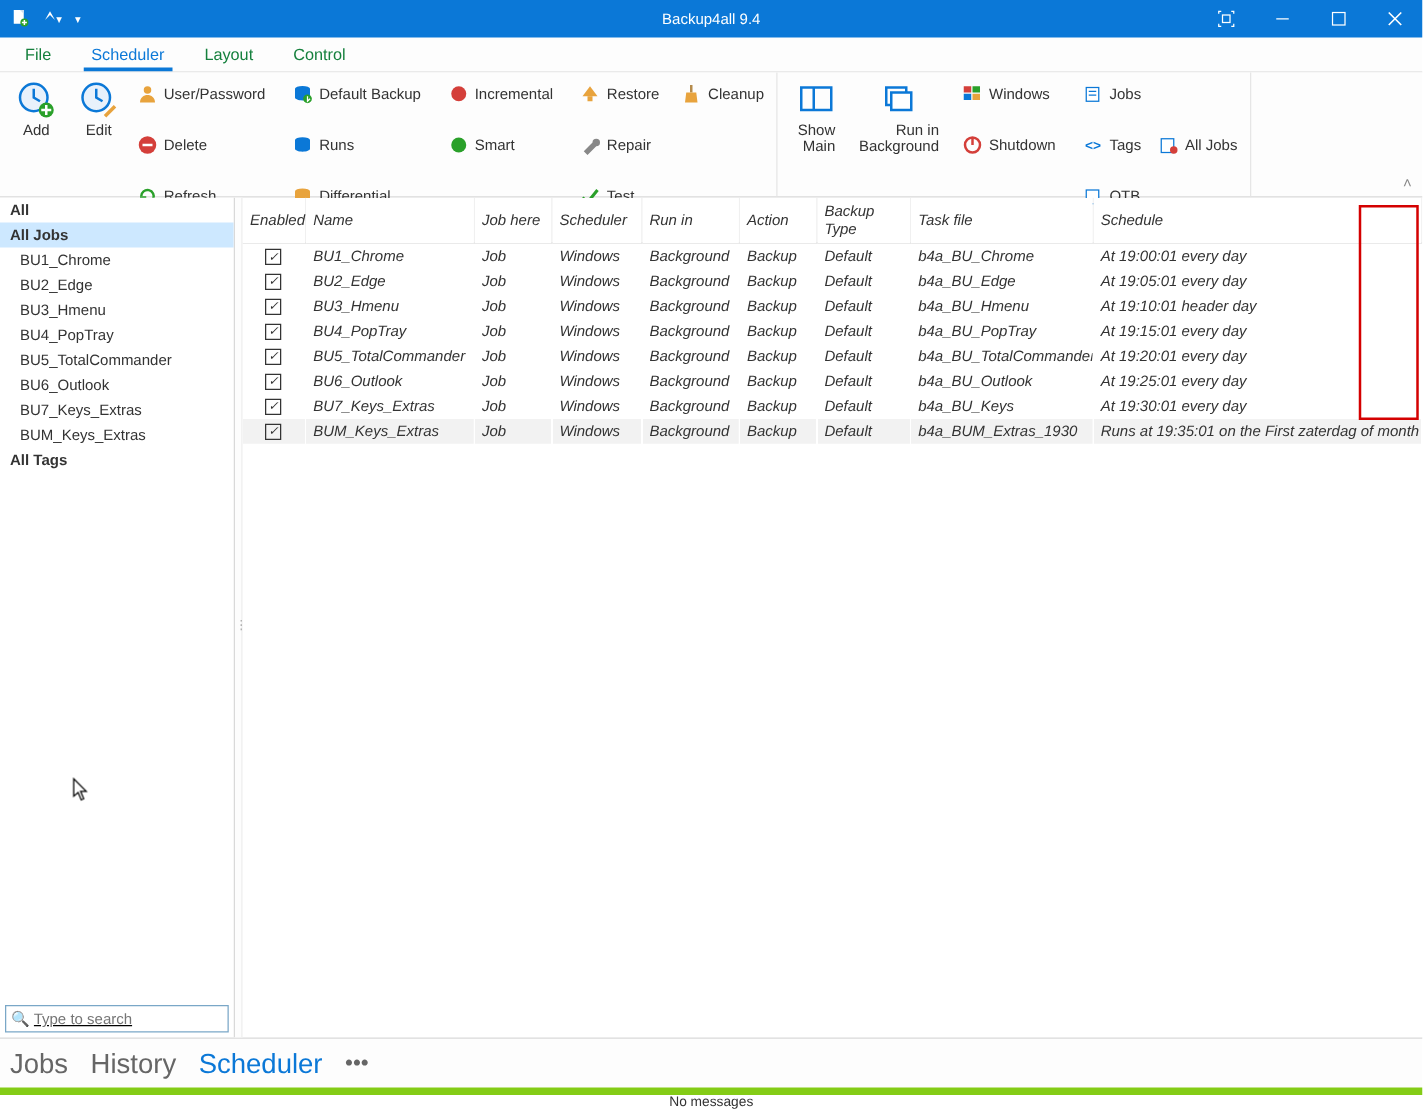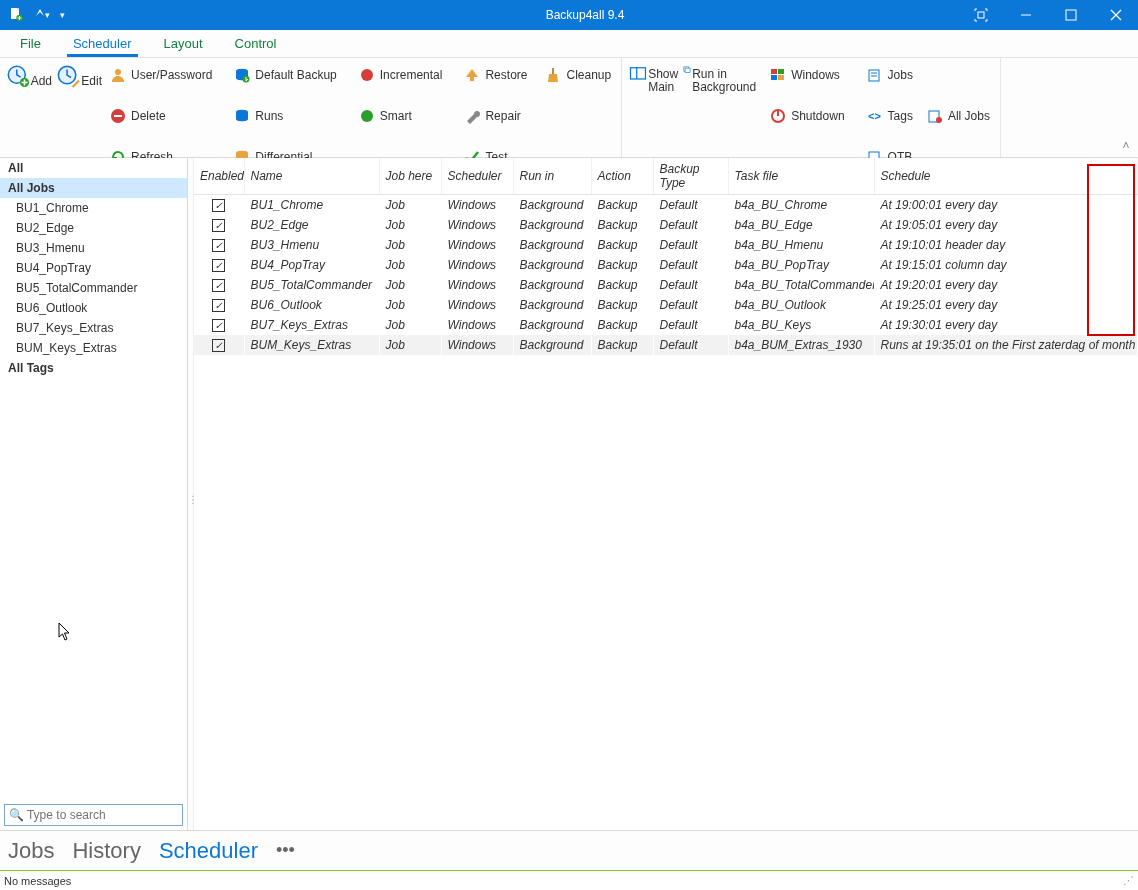--- a/index.html
+++ b/index.html
@@ -1,53 +1,53 @@
 <!DOCTYPE html>
 <html><head>
 <meta charset="utf-8">
 <style>
   * { box-sizing: border-box; margin: 0; padding: 0; }
   body { font-family: "Segoe UI", Tahoma, sans-serif; font-size: 12px; color: #333; background: #fff; width: 1138px; height: 890px; overflow: hidden; display: flex; flex-direction: column; }
   
   
   .titlebar { background: #0b78d7; color: #fff; height: 30px; display: flex; align-items: center; position: relative; }
   .titlebar-left { display: flex; align-items: center; gap: 8px; padding-left: 8px; }
-  .titlebar-title { position: absolute; left: 50%; transform: translateX(-50%); font-size: 12px; margin-left: 16px; }
+  .titlebar-title { position: absolute; left: 50%; transform: translateX(-50%); font-size: 12px; }
   .titlebar-right { position: absolute; right: 0; display: flex; align-items: center; }
   .winbtn { width: 45px; height: 30px; display: flex; align-items: center; justify-content: center; cursor: pointer; }
   .tb-icon { width: 16px; height: 16px; display: inline-block; }
   
   
   .menutabs { height: 28px; display: flex; align-items: flex-end; padding-left: 14px; gap: 20px; border-bottom: 1px solid #e3e3e3; background: #fdfdfd; }
   .menutab { padding: 5px 6px 6px 6px; font-size: 13px; cursor: pointer; color: #15803d; }
   .menutab.active { color: #0b78d7; border-bottom: 3px solid #0b78d7; padding-bottom: 3px; }
   
   
   .ribbon { height: 100px; display: flex; background: #fdfdfd; border-bottom: 1px solid #d9d9d9; }
   .rgroup { border-right: 1px solid #e6e6e6; display: flex; flex-direction: column; justify-content: space-between; padding: 4px 6px 2px 6px; }
   .rgroup-body { display: flex; align-items: flex-start; gap: 4px; flex: 1; }
   .rgroup-label { text-align: center; font-size: 11px; color: #666; padding-top: 2px; height: 16px; text-decoration: underline; }
-  .bigbtn { display: flex; flex-direction: row; align-items: center; width: 46px; cursor: pointer; text-align: left; padding-top: 2px; }
+  .bigbtn { display: flex; flex-direction: column; align-items: center; width: 46px; cursor: pointer; text-align: right; padding-top: 2px; }
   .bigbtn-icon { width: 32px; height: 32px; }
   .bigbtn-label { font-size: 12px; margin-top: 2px; line-height: 13px; }
   .stack { display: flex; flex-direction: column; gap: 19px; padding-top: 2px; }
   .smbtn { display: flex; align-items: center; gap: 5px; height: 22px; padding: 0 4px; cursor: pointer; font-size: 12px; white-space: nowrap; }
   .smbtn-icon { width: 16px; height: 16px; flex-shrink: 0; }
   .ribbon-collapse { width: 24px; display: flex; align-items: flex-end; justify-content: center; padding-bottom: 4px; color: #888; cursor: pointer; }
   
   
   .main { flex: 1; display: flex; overflow: hidden; }
   .sidebar { width: 188px; border-right: 1px solid #d9d9d9; display: flex; flex-direction: column; background: #fff; }
   .sidebar-list { flex: 1; overflow: auto; }
   .side-hdr { font-weight: 700; padding: 3px 8px; font-size: 12px; }
   .side-item { padding: 3px 8px 3px 16px; cursor: pointer; font-size: 12px; }
   .side-hdr.sel { background: #cde8ff; }
   .search-wrap { padding: 4px; }
   .search-box { border: 1px solid #7aa7c7; height: 22px; display: flex; align-items: center; padding: 0 4px; }
-  .search-box input { border: none; outline: none; flex: 1; font-size: 12px; background: transparent; }
+  .search-box input { border: none; outline: none; flex: 1; font-size: 12px; background: transparent; text-decoration: underline; }
   .splitter { width: 6px; background: #fdfdfd; border-right: 1px solid #eee; position: relative; cursor: col-resize;}
   .splitter::after { content: "⋮"; position: absolute; top: 50%; left: 0; color: #aaa; font-size: 10px;}
   
   .content { flex: 1; display: flex; flex-direction: column; overflow: hidden; }
   .groupbar { height: 24px; border-bottom: 1px solid #e3e3e3; color: #888; font-size: 12px; padding: 4px 8px; }
   .grid { flex: 1; overflow: auto; position: relative; font-style: italic;}
   table.tbl { border-collapse: collapse; width: 100%; table-layout: fixed; }
   .tbl th { text-align: left; font-weight: 400; font-size: 12px; border-bottom: 1px solid #e3e3e3; border-right: 1px solid #f0f0f0; padding: 4px 6px; background: #fff; position: sticky; top: 0;}
   .tbl td { font-size: 12px; padding: 2px 6px; border-right: 1px solid transparent; white-space: nowrap; overflow: hidden; text-overflow: clip; height: 20px;}
   .tbl tr.sel td { background: #f2f2f2; }
@@ -61,21 +61,21 @@
   .col-backuptype { width: 75px; }
   .col-taskfile { width: 146px; }
   .col-schedule { width: auto; }
   .highlight-box { position: absolute; border: 2px solid #d40000; pointer-events: none; left: 893px; top: 6px; width: 48px; height: 172px; }
   
   
   .bottom-tabs { height: 40px; border-top: 1px solid #d9d9d9; display: flex; align-items: center; gap: 18px; padding-left: 8px; background: #fdfdfd;}
   .btab { font-size: 22px; font-weight: 300; color: #666; cursor: pointer;}
   .btab.active { color: #0b78d7; }
   .btab-more { font-size: 18px; color: #666; cursor:pointer; }
-  .statusbar { height: 20px; border-top: 1px solid #84cc16; font-size: 11px; display: flex; align-items: center; padding: 0 4px; justify-content: space-between; color: #333;}
+  .statusbar { height: 20px; border-top: 6px solid #84cc16; font-size: 11px; display: flex; align-items: center; padding: 0 4px; justify-content: space-between; color: #333; flex-direction: column;}
   .cursor-arrow { position: fixed; left: 58px; top: 622px; pointer-events: none; font-size: 16px; color: #000;}
 </style>
 </head>
 <body>
 
 <div class="titlebar">
   <div class="titlebar-left">
     <span class="tb-icon">
       <svg viewBox="0 0 16 16">
           <rect x="3" y="1" width="8" height="11" fill="#fff"></rect>
@@ -399,21 +399,21 @@
             </tr>
             <tr>
               <td class="col-enabled"><span class="checkbox">✓</span></td>
               <td class="col-name">BU4_PopTray</td>
               <td class="col-jobtype">Job</td>
               <td class="col-scheduler">Windows</td>
               <td class="col-runin">Background</td>
               <td class="col-action">Backup</td>
               <td class="col-backuptype">Default</td>
               <td class="col-taskfile">b4a_BU_PopTray</td>
-              <td class="col-schedule">At 19:15:01 column day</td>
+              <td class="col-schedule">At 19:15:01 every day</td>
             </tr>
             <tr>
               <td class="col-enabled"><span class="checkbox">✓</span></td>
               <td class="col-name">BU5_TotalCommander</td>
               <td class="col-jobtype">Job</td>
               <td class="col-scheduler">Windows</td>
               <td class="col-runin">Background</td>
               <td class="col-action">Backup</td>
               <td class="col-backuptype">Default</td>
               <td class="col-taskfile">b4a_BU_TotalCommander</td>

